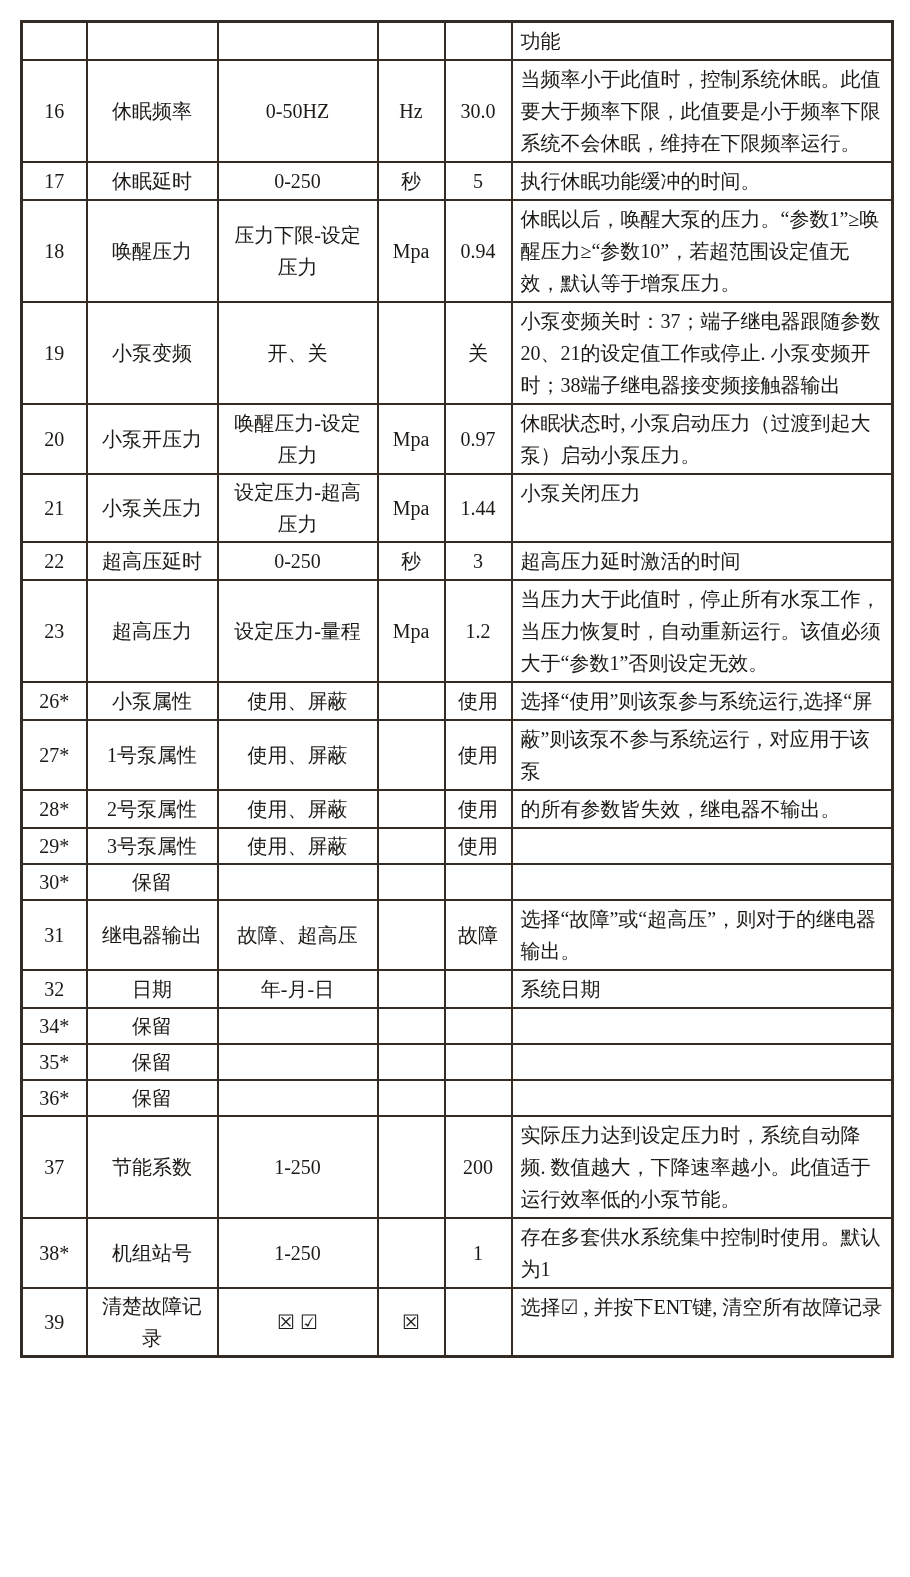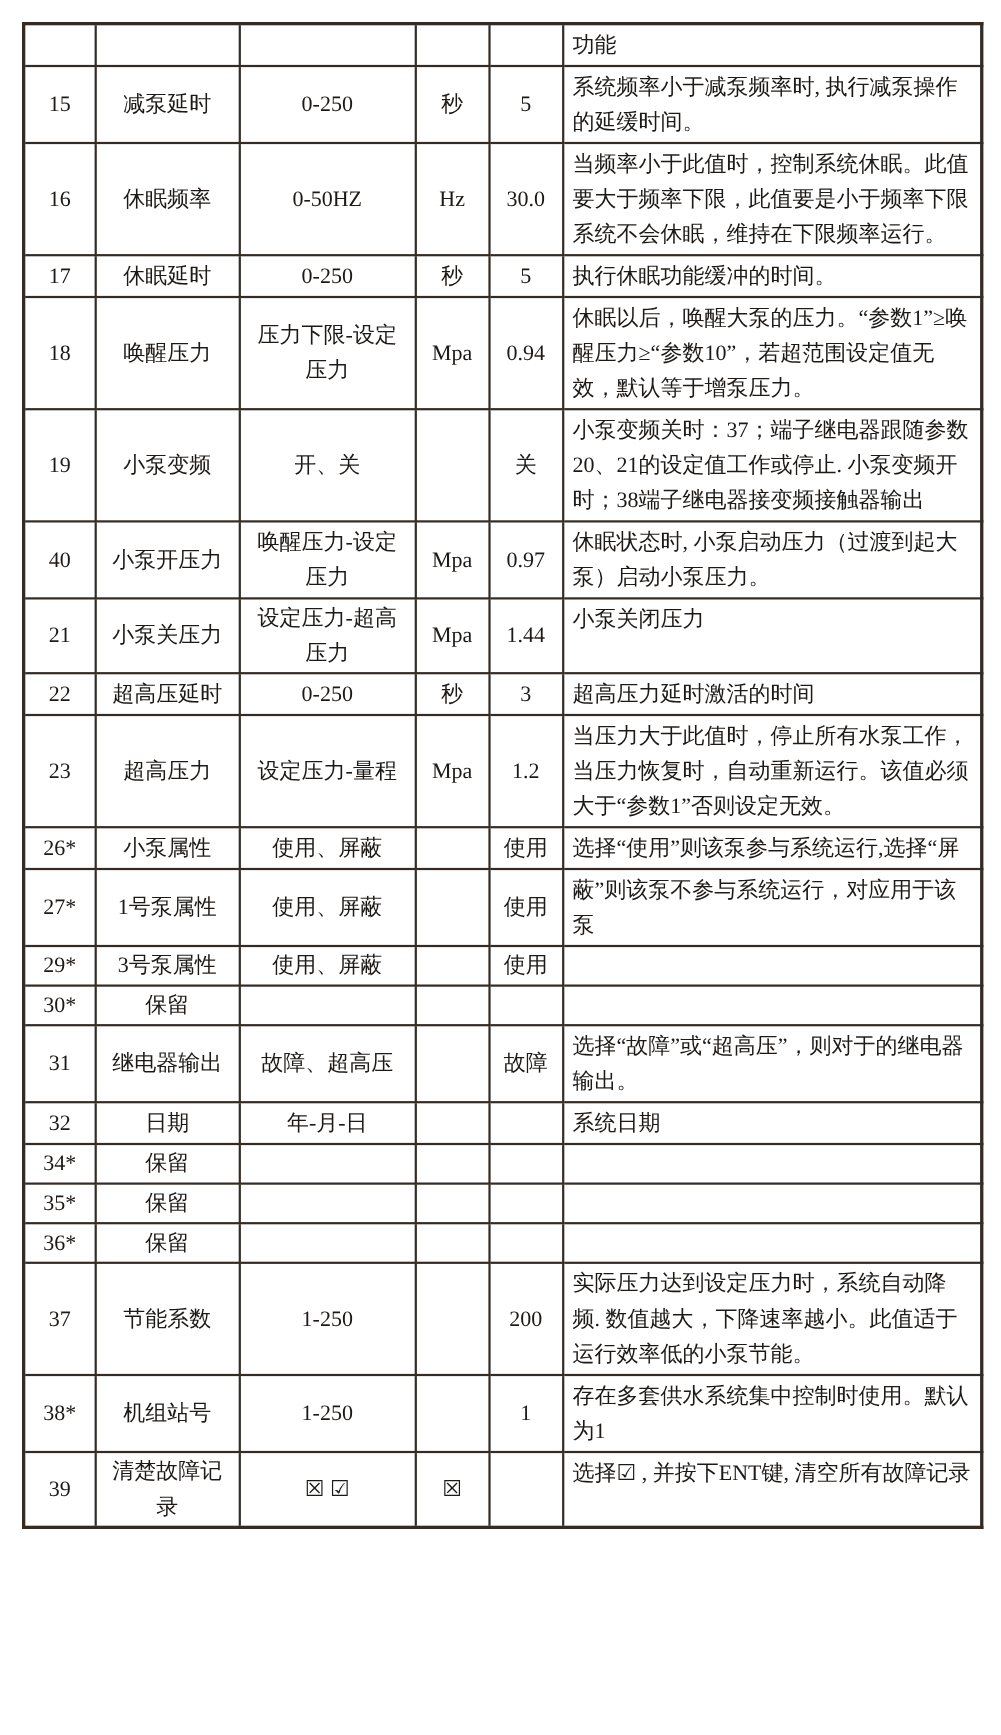--- a/index.html
+++ b/index.html
@@ -66,28 +66,20 @@
     <tbody>
       <tr class="hdr">
         <td></td>
         <td></td>
         <td></td>
         <td></td>
         <td></td>
         <td class="fn">功能</td>
       </tr>
 
-    <tr>
-          <td>15</td>
-          <td>减泵延时</td>
-          <td>0-250</td>
-          <td>秒</td>
-          <td>5</td>
-          <td class="fn">系统频率小于减泵频率时, 执行减泵操作的延缓时间。</td>
-        </tr>
         <tr>
           <td>16</td>
           <td>休眠频率</td>
           <td>0-50HZ</td>
           <td>Hz</td>
           <td>30.0</td>
           <td class="fn">当频率小于此值时，控制系统休眠。此值要大于频率下限，此值要是小于频率下限系统不会休眠，维持在下限频率运行。</td>
         </tr>
         <tr>
           <td>17</td>
@@ -107,21 +99,21 @@
         </tr>
         <tr>
           <td>19</td>
           <td>小泵变频</td>
           <td>开、关</td>
           <td></td>
           <td>关</td>
           <td class="fn">小泵变频关时：37；端子继电器跟随参数20、21的设定值工作或停止. 小泵变频开时；38端子继电器接变频接触器输出</td>
         </tr>
         <tr>
-          <td>40</td>
+          <td>20</td>
           <td>小泵开压力</td>
           <td>唤醒压力-设定压力</td>
           <td>Mpa</td>
           <td>0.97</td>
           <td class="fn">休眠状态时, 小泵启动压力（过渡到起大泵）启动小泵压力。</td>
         </tr>
         <tr>
           <td>21</td>
           <td>小泵关压力</td>
           <td>设定压力-超高压力</td>
@@ -155,20 +147,28 @@
         </tr>
         <tr>
           <td>27*</td>
           <td>1号泵属性</td>
           <td>使用、屏蔽</td>
           <td></td>
           <td>使用</td>
           <td class="fn">蔽”则该泵不参与系统运行，对应用于该泵</td>
         </tr>
         <tr>
+          <td>28*</td>
+          <td>2号泵属性</td>
+          <td>使用、屏蔽</td>
+          <td></td>
+          <td>使用</td>
+          <td class="fn">的所有参数皆失效，继电器不输出。</td>
+        </tr>
+        <tr>
           <td>29*</td>
           <td>3号泵属性</td>
           <td>使用、屏蔽</td>
           <td></td>
           <td>使用</td>
           <td class="fn"></td>
         </tr>
         <tr>
           <td>30*</td>
           <td>保留</td>

